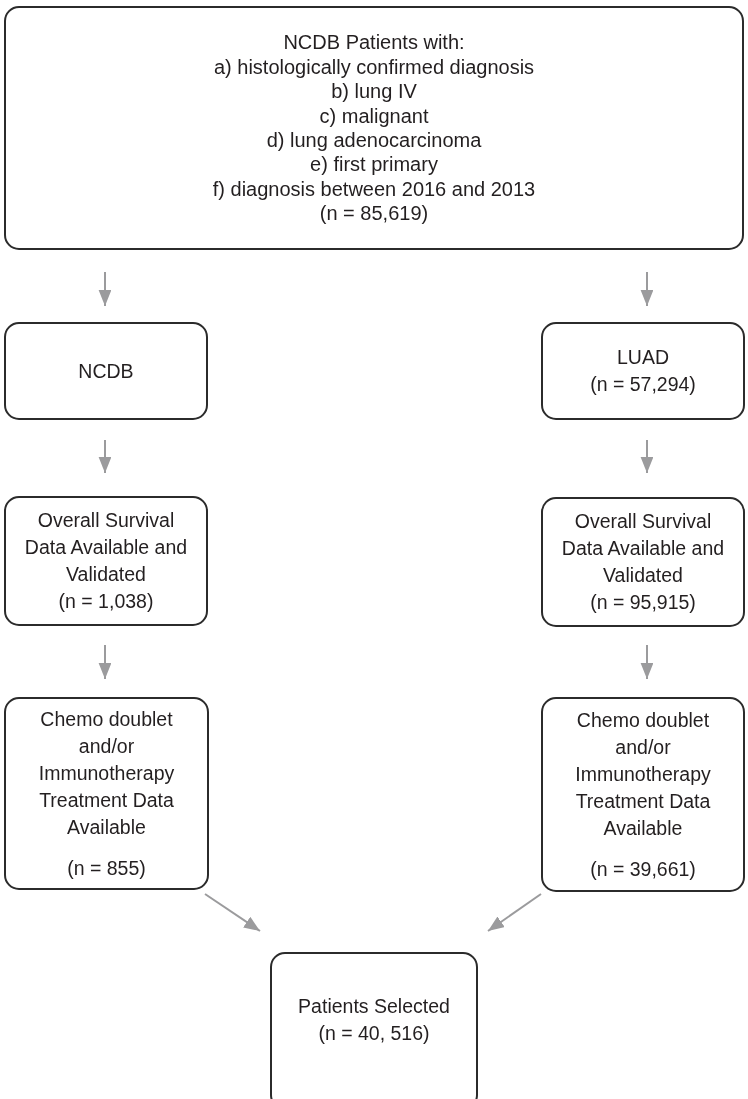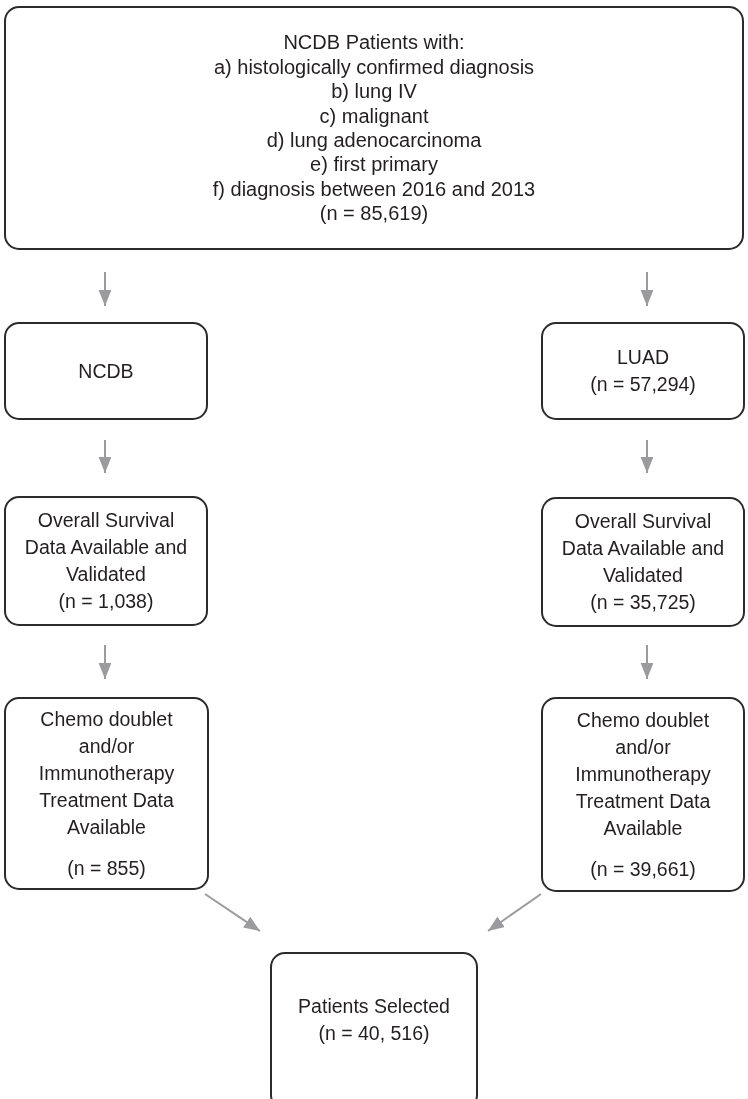--- a/index.html
+++ b/index.html
@@ -92,21 +92,21 @@
     <div class="line">Overall Survival</div>
     <div class="line">Data Available and</div>
     <div class="line">Validated</div>
     <div class="line">(n = 1,038)</div>
   </div>
 
   <div class="box col-box os-luad-box">
     <div class="line">Overall Survival</div>
     <div class="line">Data Available and</div>
     <div class="line">Validated</div>
-    <div class="line">(n = 35,725)</div>
+    <div class="line">(n = 95,915)</div>
   </div>
 
   <div class="box col-box chemo-laid-box">
     <div class="line">Chemo doublet</div>
     <div class="line">and/or</div>
     <div class="line">Immunotherapy</div>
     <div class="line">Treatment Data</div>
     <div class="line">Available</div>
     <div class="line n-line">(n = 855)</div>
   </div>

